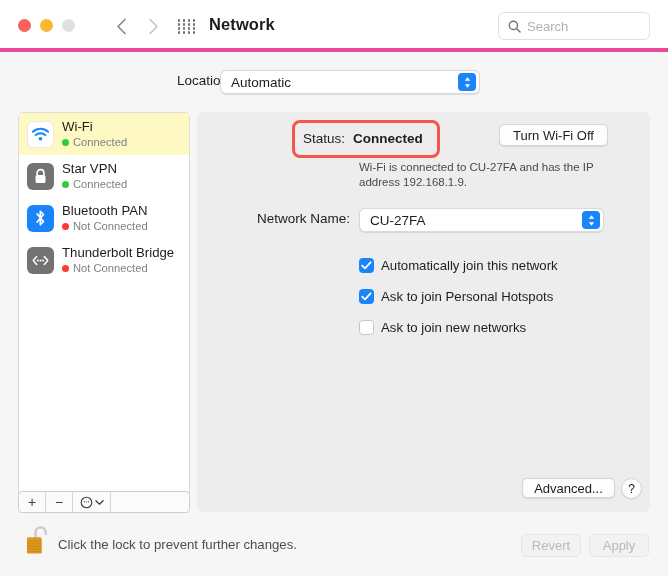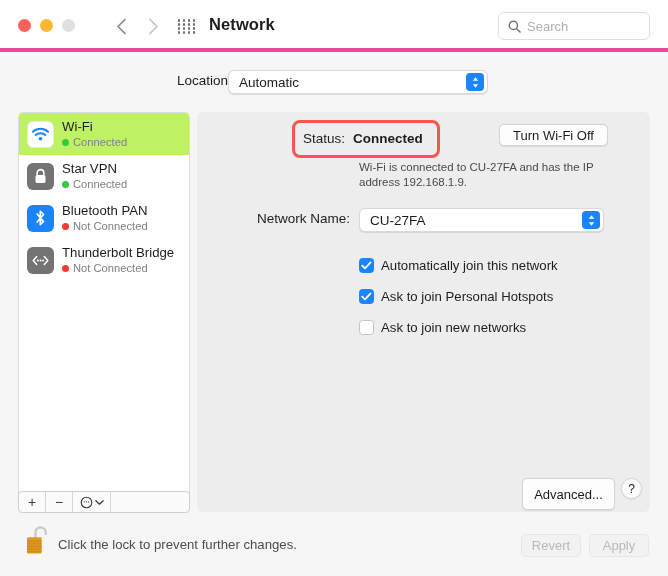--- a/index.html
+++ b/index.html
@@ -82,21 +82,21 @@
   #location-row {
     position: absolute; top: 70px; left: 0;
     width: 552px; height: 26px;
     display: flex; align-items: center;
   }
   #location-label {
     position: absolute; left: 177px; top: 3px;
     font-size: 13.5px; color: #1d1d1f;
   }
   #location-select {
-    position: absolute; left: 228px; top: 0;
+    position: absolute; left: 220px; top: 0;
     width: 260px; height: 24px;
     background: #ffffff;
     border: 1px solid #d9d9dd;
     border-radius: 6px;
     box-shadow: 0 0.5px 1px rgba(0,0,0,.10);
   }
   #location-value {
     position: absolute; left: 10px; top: 4px;
     font-size: 13.5px; color: #1d1d1f;
   }
@@ -117,21 +117,21 @@
     border-radius: 5px;
     overflow: hidden;
   }
   #iface-list { width: 100%; }
   .iface {
     position: relative;
     height: 42px;
     display: flex; align-items: center;
     padding-left: 8px;
   }
-  .iface.selected { background: #bef264; }
+  .iface.selected { background: #fef9c3; }
   .iface-icon {
     width: 27px; height: 27px;
     border-radius: 6px;
     flex: 0 0 auto;
     display: flex; align-items: center; justify-content: center;
   }
   .ic-wifi { background: #ffffff; border: 1px solid #e8e8e8; }
   .ic-lock { background: #737373; }
   .ic-bt   { background: #1a84fb; }
   .ic-tb   { background: #737373; }
@@ -245,21 +245,21 @@
     font-size: 11px; font-weight: bold; color: #2d2d31;
     line-height: 1.42;
   }
 
   #menubar-cb {
     position: absolute; left: 29px; top: 368px;
     display: flex; align-items: center;
   }
   #advanced-btn {
     position: absolute; left: 325px; top: 366px;
-    width: 93px; height: 32px;
+    width: 93px; height: 20px;
     background: #fdfdfd;
     border: 1px solid #d5d5d9;
     border-radius: 5px;
     font-size: 13px; color: #1d1d1f;
     font-family: "Liberation Sans", sans-serif;
     box-shadow: 0 0.5px 1px rgba(0,0,0,.09);
   }
   #help-btn {
     position: absolute; left: 424px; top: 366px;
     width: 21px; height: 21px;

